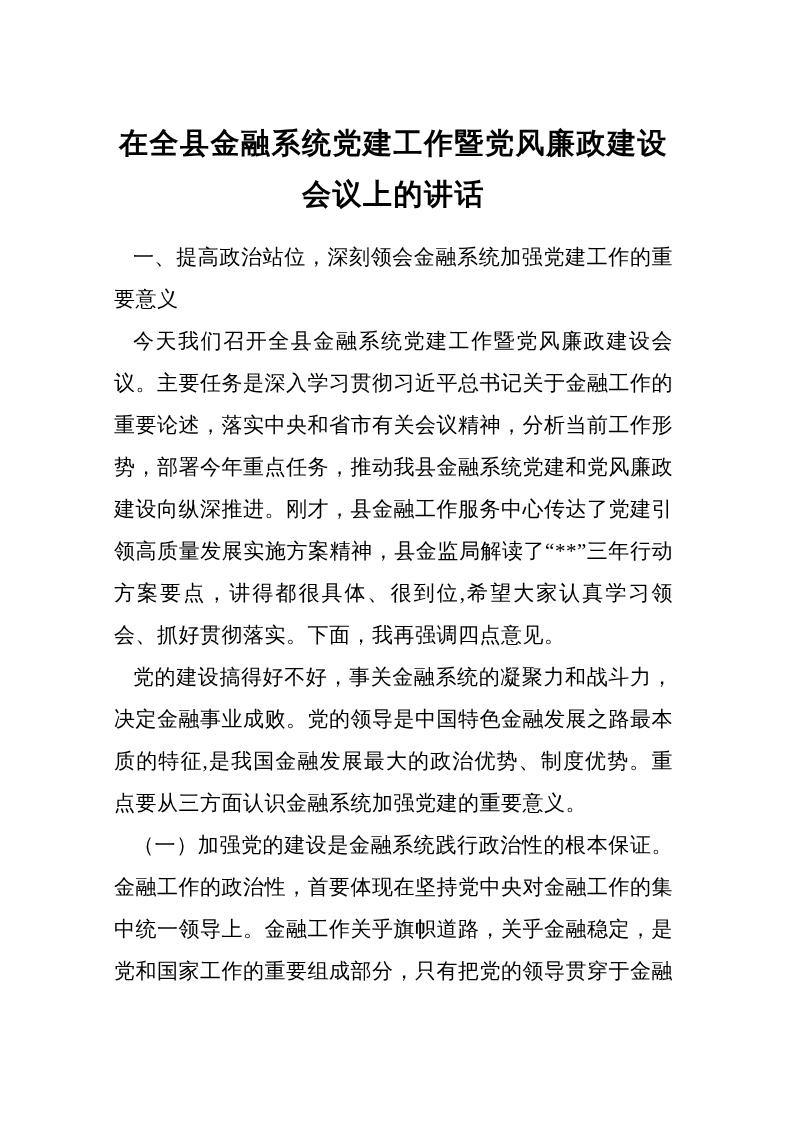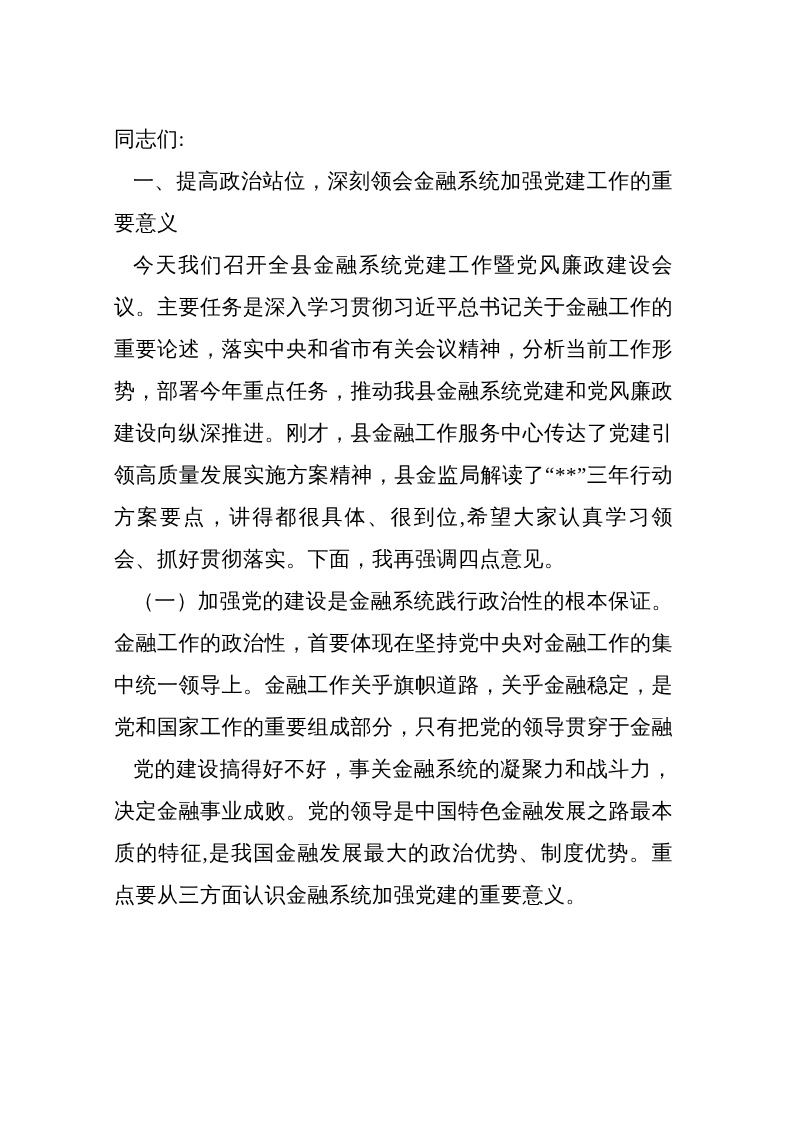--- a/index.html
+++ b/index.html
@@ -36,25 +36,25 @@
     text-justify: inter-ideograph;
   }
   .doc-body p.indent {
     text-indent: 19px;
   }
 </style>
 </head>
 <body>
 
 <div class="page">
+  <h1 class="doc-title">在全县金融系统党建工作暨党风廉政建设会议上的讲话</h1>
 
   <div class="doc-body">
-    <p>同志们:</p>
 
     <p class="indent">一、提高政治站位，深刻领会金融系统加强党建工作的重要意义</p>
 
     <p class="indent">今天我们召开全县金融系统党建工作暨党风廉政建设会议。主要任务是深入学习贯彻习近平总书记关于金融工作的重要论述，落实中央和省市有关会议精神，分析当前工作形势，部署今年重点任务，推动我县金融系统党建和党风廉政建设向纵深推进。刚才，县金融工作服务中心传达了党建引领高质量发展实施方案精神，县金监局解读了“**”三年行动方案要点，讲得都很具体、很到位,希望大家认真学习领会、抓好贯彻落实。下面，我再强调四点意见。</p>
 
+    <p class="indent">党的建设搞得好不好，事关金融系统的凝聚力和战斗力，决定金融事业成败。党的领导是中国特色金融发展之路最本质的特征,是我国金融发展最大的政治优势、制度优势。重点要从三方面认识金融系统加强党建的重要意义。</p>
+
     <p class="indent">（一）加强党的建设是金融系统践行政治性的根本保证。金融工作的政治性，首要体现在坚持党中央对金融工作的集中统一领导上。金融工作关乎旗帜道路，关乎金融稳定，是党和国家工作的重要组成部分，只有把党的领导贯穿于金融</p>
-
-    <p class="indent">党的建设搞得好不好，事关金融系统的凝聚力和战斗力，决定金融事业成败。党的领导是中国特色金融发展之路最本质的特征,是我国金融发展最大的政治优势、制度优势。重点要从三方面认识金融系统加强党建的重要意义。</p>
   </div>
 </div>
 
 </body></html>

